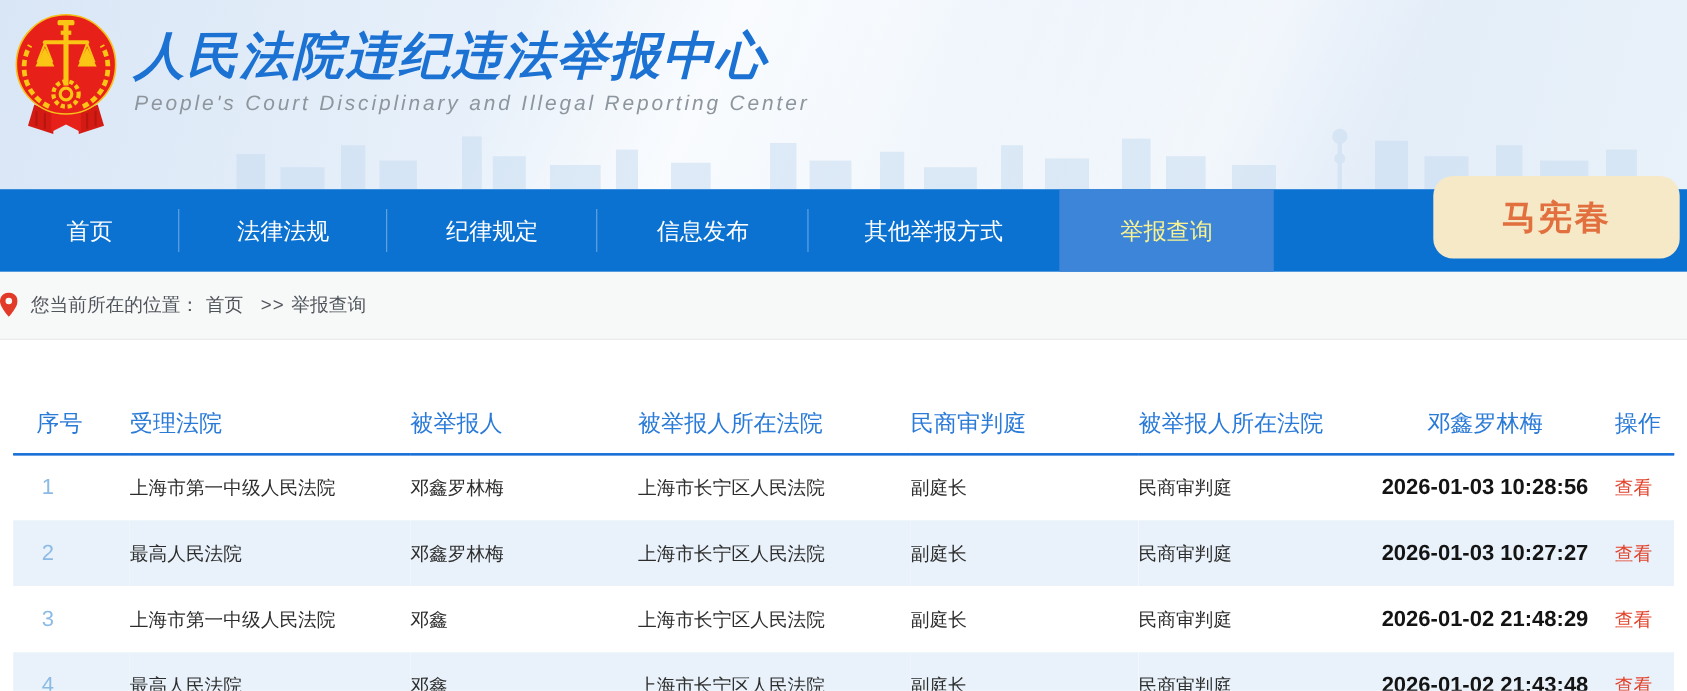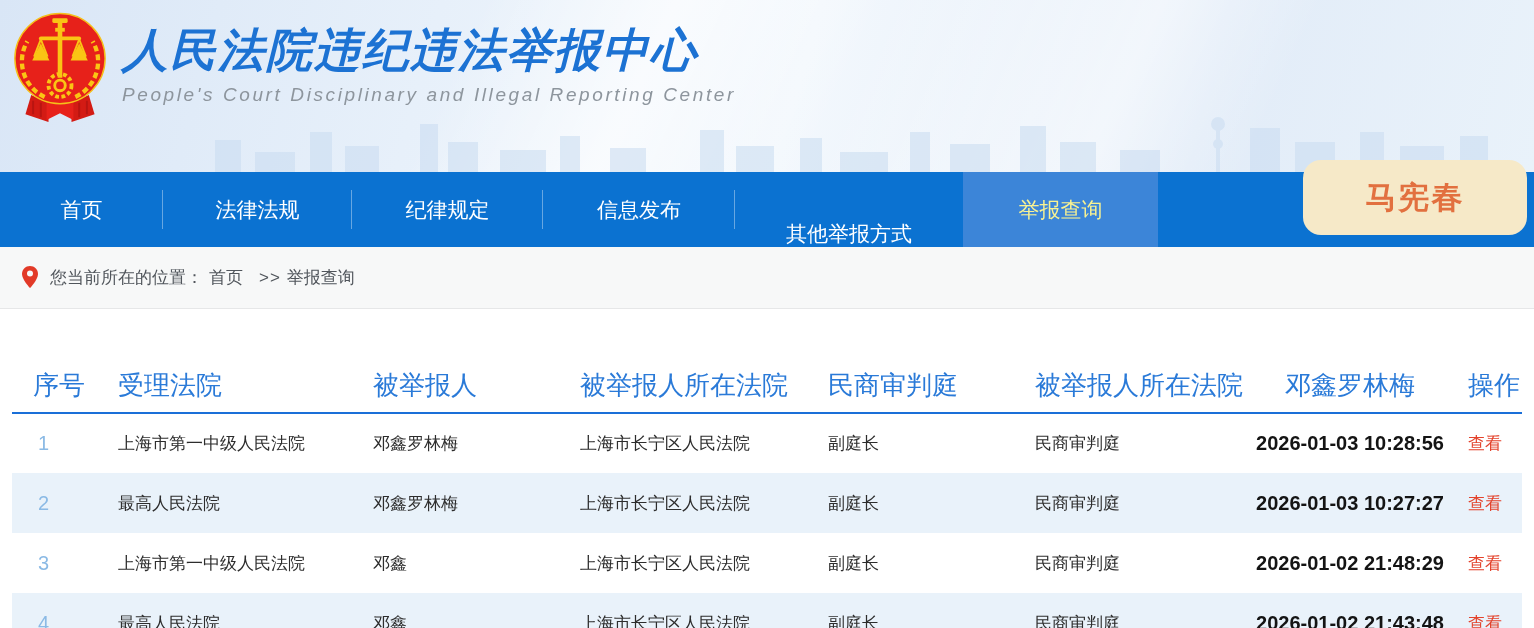--- a/index.html
+++ b/index.html
@@ -33,56 +33,56 @@
   .nav-bar { position:relative; width:100%; height:75px; background:#0b72d1; }
   .nav-menu { display:flex; height:100%; list-style:none; }
   .nav-item {
     position:relative; display:flex; align-items:center; justify-content:center;
     height:100%; color:#ffffff; font-size:21px; cursor:pointer; white-space:nowrap;
   }
   .nav-item:nth-child(1){ width:163px; }
   .nav-item:nth-child(2){ width:189px; }
   .nav-item:nth-child(3){ width:191px; }
   .nav-item:nth-child(4){ width:192px; }
-  .nav-item:nth-child(5){ width:228px;margin-top:24px; }
+  .nav-item:nth-child(5){ width:228px; }
   .nav-item:nth-child(6){ width:195px; }
   .nav-item:nth-child(-n+4)::after{
     content:""; position:absolute; right:0; top:18px; width:1px; height:39px;
     background:rgba(255,255,255,.38);
   }
   .nav-item.active { background:#3c85d8; color:#f8f292; }
   .user-badge {
     position:absolute; left:1303px; top:-12px; width:224px; height:75px;
     background:#f6e9c8; border-radius:18px;
     display:flex; align-items:center; justify-content:center;
     color:#e2703f; font-size:31px; font-weight:bold; letter-spacing:2px; cursor:pointer;
   }
 
   
   .breadcrumb-bar {
     width:100%; height:62px; background:#f7f8f8; border-bottom:1px solid #e6e7e8;
-    display:flex; align-items:center; padding-left:22px;
+    display:flex; align-items:center; 
     font-size:17px; color:#50555b;
   }
   .pin-icon { width:16px; height:23px; margin-right:12px; flex:0 0 auto; }
   .breadcrumb-bar .crumb { margin-right:6px; white-space:nowrap; }
   .breadcrumb-bar .crumb-link { cursor:pointer; }
   .breadcrumb-bar .crumb-sep { margin:0 6px 0 10px; letter-spacing:1px; }
 
   
   .main-area { padding-top:49px; background:#fff; }
   table.report-table {
     width:1510px; margin:0 12px; border-collapse:collapse; table-layout:fixed;
   }
   .report-table col.c1{width:106px;} .report-table col.c2{width:255px;}
   .report-table col.c3{width:207px;} .report-table col.c4{width:248px;}
   .report-table col.c5{width:207px;} .report-table col.c6{width:205px;}
   .report-table col.c7{width:220px;} .report-table col.c8{width:62px;}
   .report-table th {
-    height:55px; font-size:26px; font-weight:normal; color:#2a7ad8;
+    height:55px; font-size:21px; font-weight:normal; color:#2a7ad8;
     text-align:left; vertical-align:middle; border-bottom:2px solid #1a6fd8; white-space:nowrap;
   }
   .report-table th:first-child { padding-left:21px; }
   .report-table th.col-time { text-align:center; }
   .report-table th.col-action { padding-left:8px; }
   .report-table td {
     height:60px; font-size:17px; color:#2d2d2d; vertical-align:middle;
     text-align:left; white-space:nowrap; overflow:hidden;
   }
   .report-table tbody tr:nth-child(even){ background:#e9f2fa; }

